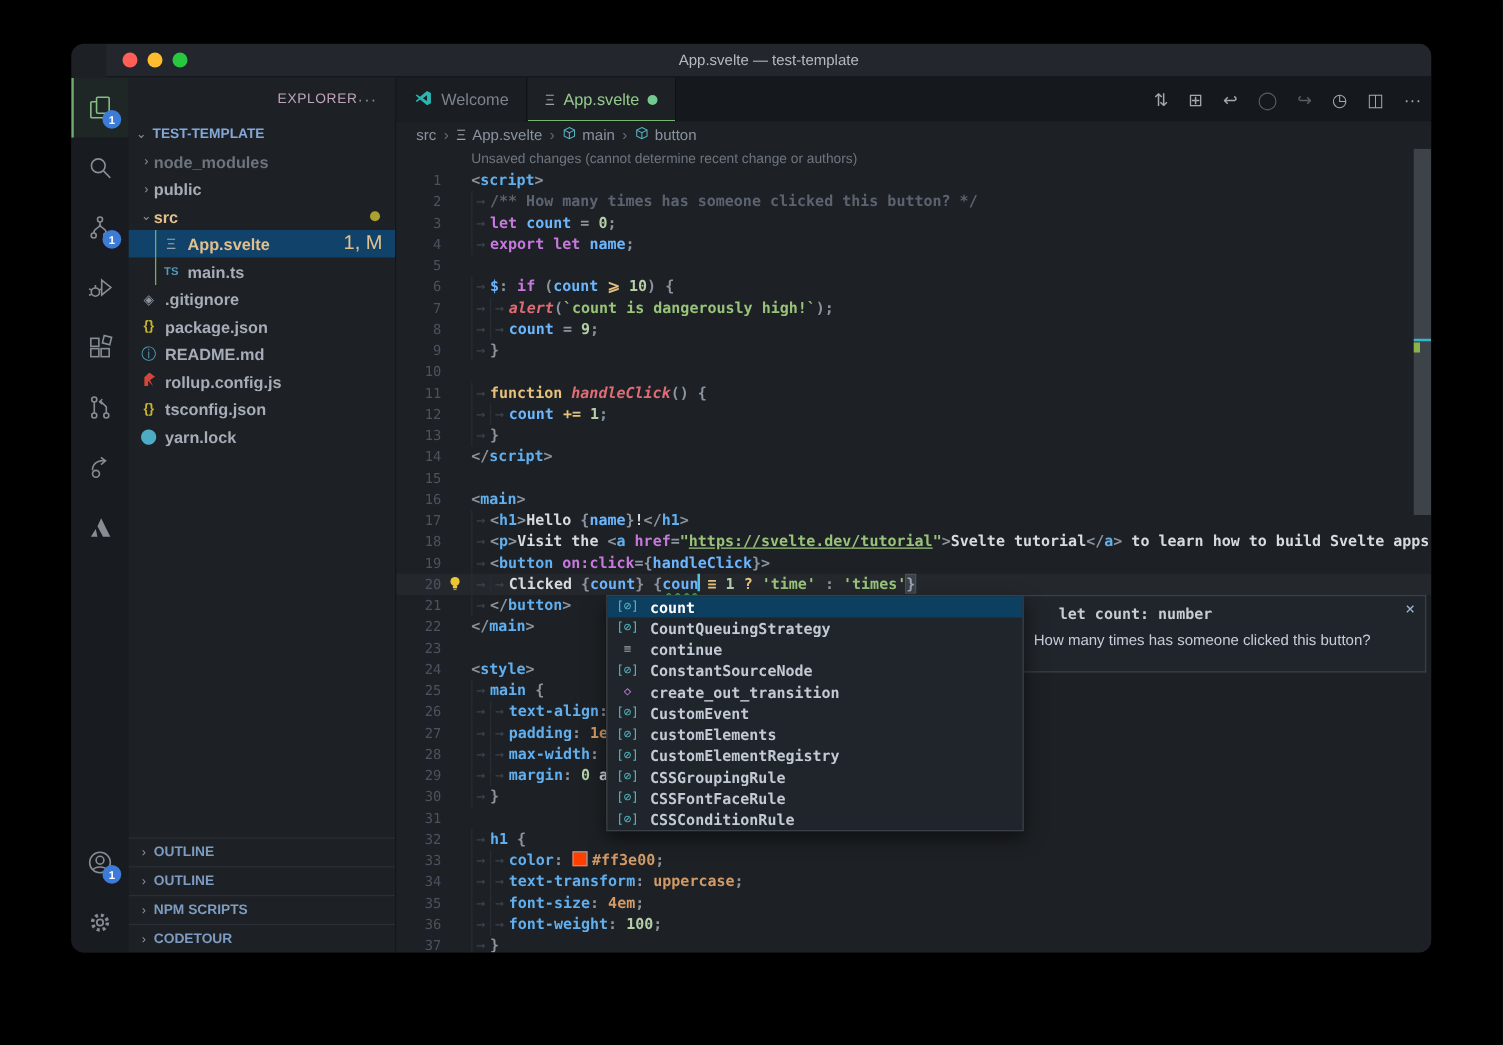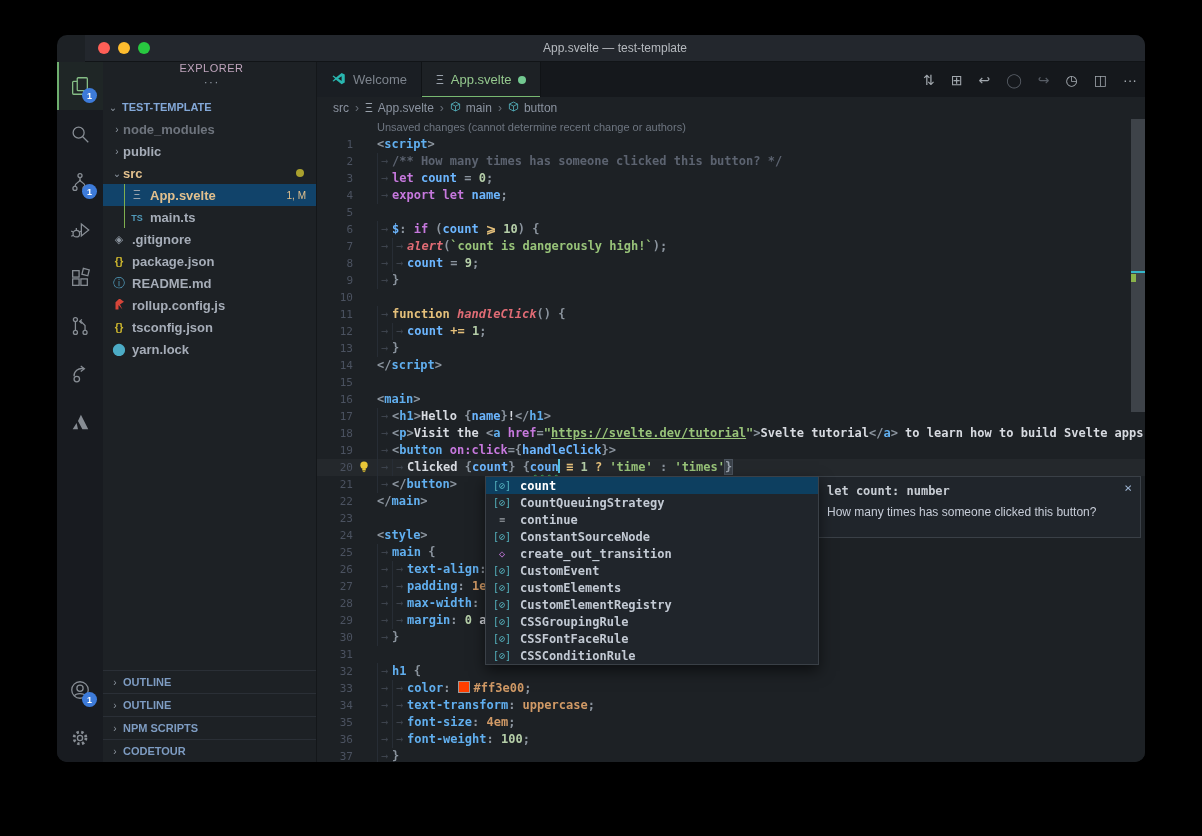--- a/index.html
+++ b/index.html
@@ -18,35 +18,35 @@
   .activitybar{width:46px;background:#181b20;display:flex;flex-direction:column;flex:none;}
   .act{width:46px;height:48px;display:flex;align-items:center;justify-content:center;position:relative;cursor:pointer;}
   .act svg{width:22px;height:22px;stroke:#878d94;fill:none;stroke-width:1.4;}
   .act.active{background:rgba(130,190,130,.07);box-shadow:inset 2px 0 0 #6fae6f;}
   .act.active svg{stroke:#85bd85;}
   .act .badge{position:absolute;right:6px;bottom:7px;width:15px;height:15px;border-radius:50%;
     background:#3d7bd9;color:#fff;font-size:9px;font-weight:bold;display:flex;align-items:center;justify-content:center;}
   .act-spacer{flex:1;}
   
   .sidebar{width:213px;flex:none;background:#1d2125;border-right:1px solid #14171a;position:relative;}
-  .sb-header{height:34px;display:flex;align-items:center;justify-content:flex-start;padding:0 14px 0 18px;flex-direction:column;}
+  .sb-header{height:34px;display:flex;align-items:center;justify-content:flex-end;padding:0 14px 0 18px;}
   .sb-title{font-size:11px;letter-spacing:.5px;color:#c0a5bd;}
   .sb-more{color:#8b949e;font-size:13px;letter-spacing:1px;cursor:pointer;}
   .sb-section{height:22px;display:flex;align-items:center;gap:3px;padding-left:4px;color:#83a8d8;
     font-size:11px;font-weight:bold;cursor:pointer;}
   .chev{color:#8b949e;font-size:10px;width:12px;text-align:center;font-weight:normal;}
   .tree{font-size:13px;color:#a6adb8;}
   .trow{height:22px;display:flex;align-items:center;position:relative;cursor:pointer;white-space:nowrap;}
   .trow .guide{position:absolute;left:21px;top:0;bottom:0;width:1px;background:#7fae4f;}
   .trow.sel{background:#11436a;}
   .trow.dim .tlabel{color:#6e747d;}
   .trow.mod .tlabel{color:#e2c08d;}
   .ticon{width:16px;text-align:center;margin-right:5px;flex:none;font-size:11px;}
   .tlabel{flex:1;overflow:hidden;font-weight:bold;}
-  .tbadge{color:#e2c08d;font-size:10px;margin-right:10px;}
+  .tbadge{color:#e2c08d;font-size:16px;margin-right:10px;}
   .tdot{width:8px;height:8px;border-radius:50%;background:#aaa12e;margin-right:12px;}
   .ic-svelte{color:#9aa2ac;font-size:12px;} .ic-ts{color:#519aba;font-size:9px;font-weight:bold;}
   .ic-git{color:#8b949e;} .ic-brace{color:#cbb52e;font-size:11px;font-weight:bold;}
   .ic-info{color:#519aba;font-size:12px;} .ic-yarn{color:#4cacc6;font-size:12px;}
   .ic-rollup{display:inline-block;width:10px;height:11px;background:#d64539;
     clip-path:polygon(15% 100%,15% 35%,55% 0,100% 30%,60% 55%,85% 100%,45% 60%,45% 100%);}
   .sb-bottom{position:absolute;left:0;right:0;bottom:0;}
   .panel{height:22px;border-top:1px solid #2a2f36;display:flex;align-items:center;gap:2px;
     padding-left:6px;color:#7e9cc2;font-size:11px;font-weight:bold;cursor:pointer;}
   
@@ -91,21 +91,21 @@
   .suggest{position:absolute;left:168px;top:357px;width:332px;background:#20252b;
     border:1px solid #3a4047;z-index:6;box-shadow:0 6px 14px rgba(0,0,0,.55);}
   .srow{height:17px;display:flex;align-items:center;gap:6px;padding-left:4px;color:#c3cad4;cursor:pointer;}
   .srow.sel{background:#0d3f60;color:#fff;}
   .sicon{width:24px;flex:none;text-align:center;font-size:10px;font-weight:normal;}
   .sicon.variable{color:#56b6c2;} .sicon.keyword{color:#9aa0a6;} .sicon.module{color:#c678dd;}
   .slabel{font-size:12px;font-weight:bold;}
   
   .docpanel{position:absolute;left:500px;top:357px;width:324px;height:62px;background:#20252b;
     border:1px solid #3a4047;border-left:none;z-index:5;padding:7px 10px;box-sizing:border-box;}
-  .sig{font-family:"DejaVu Sans Mono",monospace;font-size:12px;color:#c8cdd4;}
+  .sig{font-family:"DejaVu Sans Mono",monospace;font-size:12px;color:#c8cdd4;margin-left:20px;}
   .desc{font-family:"Liberation Sans",sans-serif;font-size:12px;color:#c7cdd8;margin-top:7px;font-weight:normal;}
   .doc-close{position:absolute;top:3px;right:8px;color:#9fb6d4;font-size:13px;cursor:pointer;font-weight:normal;}
   
   .scroll{position:absolute;right:0;top:0;width:14px;height:100%;z-index:2;}
   .thumb{position:absolute;top:0;right:0;width:14px;height:293px;background:rgba(95,101,110,.5);}
   .ov-cursor{position:absolute;top:152px;left:0;width:14px;height:2px;background:#35b6c9;}
   .ov-mod{position:absolute;top:155px;left:0;width:5px;height:8px;background:#8ab24a;}
 </style>
 </head>
 <body>

